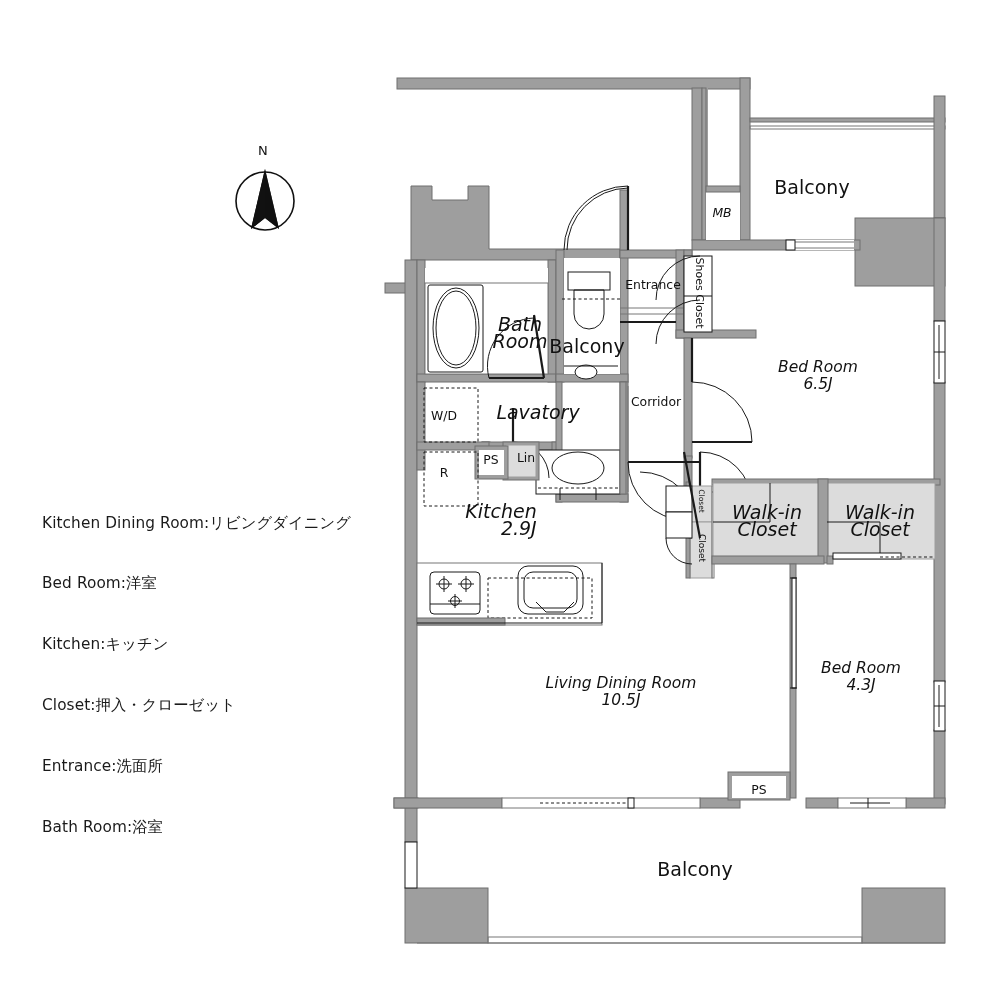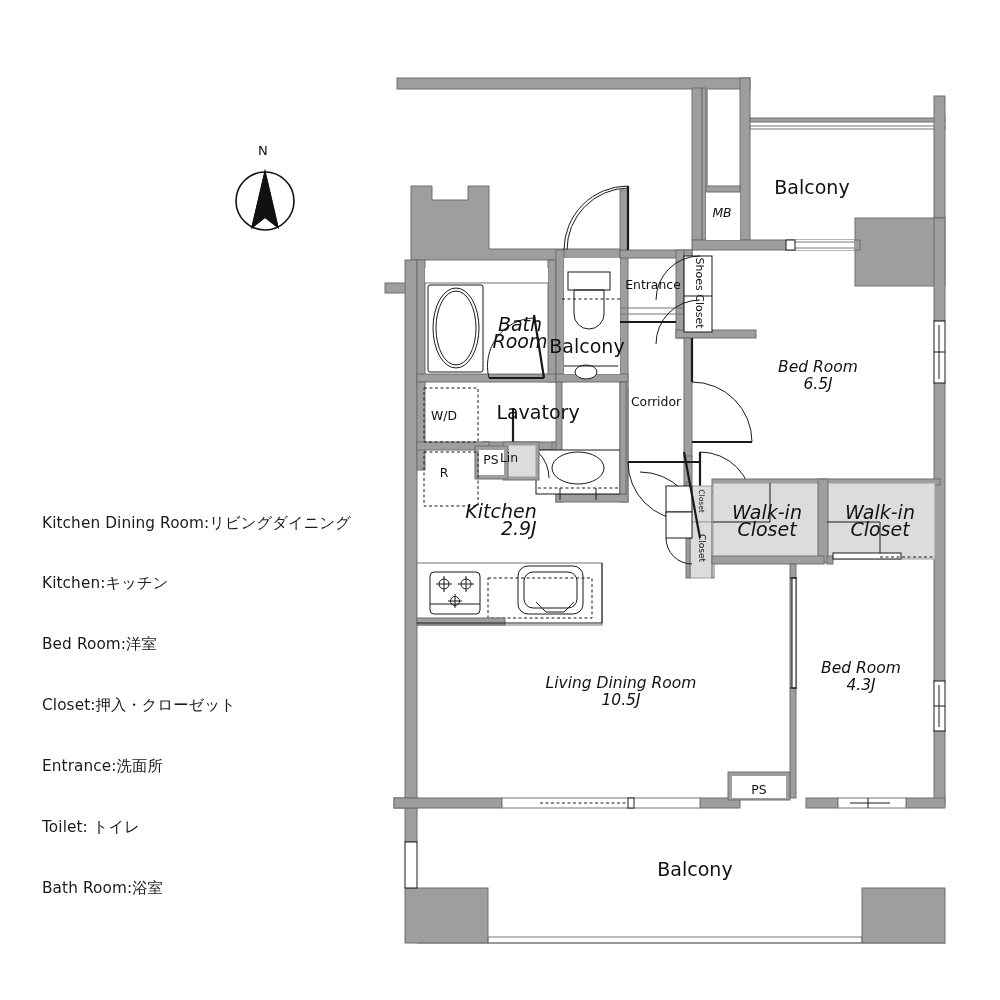--- a/index.html
+++ b/index.html
@@ -52,25 +52,24 @@
   }
   .rmlabel b{font-weight:normal;display:block;font-style:italic;}
 </style>
 </head>
 <body>
 
 <div id="root">
 
   <div id="legend">
     <div>Kitchen Dining Room:リビングダイニング</div>
+    <div>Bed Room:洋室</div>
     <div>Kitchen:キッチン</div>
-    <div>Bed Room:洋室</div>
     <div>Closet:押入・クローゼット</div>
     <div>Entrance:洗面所</div>
-    <div>Toilet: トイレ</div>
     <div>Bath Room:浴室</div>
     
     
     
     
     
     
     
   </div>
 
@@ -317,29 +316,29 @@
   </svg>
   </div>
 
   <div class="rmlabel" style="left:520px;top:333px;">
     <b>Bath</b>
     <b>Room</b>
   </div>
 
   <div class="rmlabel" style="left:587px;top:346px;">Balcony</div>
 
-  <div class="rmlabel" style="left:538px;top:412px;">Lavatory</div>
+  <div class="rmlabel" style="left:538px;top:412px;font-style:italic;">Lavatory</div>
 
   <div class="rmlabel sm" style="left:444px;top:415px;">W/D</div>
 
   <div class="rmlabel sm" style="left:444px;top:472px;">R</div>
 
   <div class="rmlabel sm" style="left:491px;top:459px;">PS</div>
 
-  <div class="rmlabel sm" style="left:509px;top:457px;">Lin</div>
+  <div class="rmlabel sm" style="left:526px;top:457px;">Lin</div>
 
   <div class="rmlabel" style="left:501px;top:520px;text-align:right;">
     <b>Kitchen</b>
     <b>2.9J</b>
   </div>
 
   <div class="rmlabel big" style="left:621px;top:692px;">
     <b>Living Dining Room</b>
     <b>10.5J</b>
   </div>

